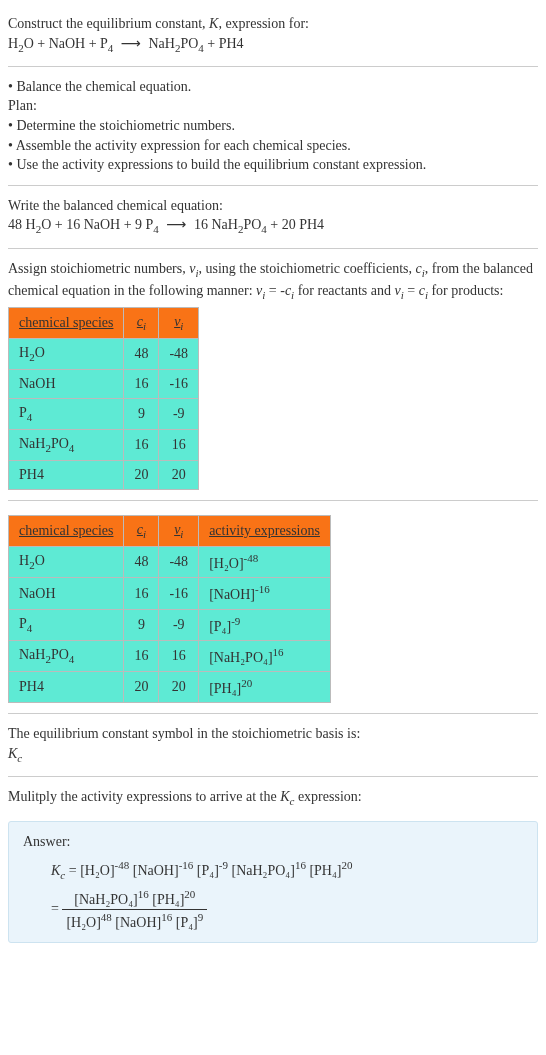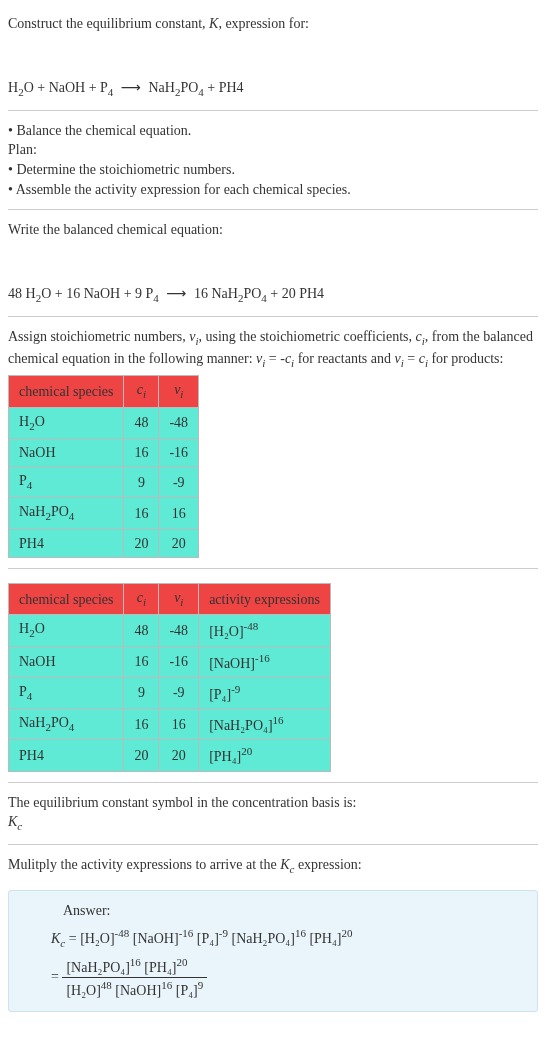--- a/index.html
+++ b/index.html
@@ -15,66 +15,65 @@
   .section {
     padding: 6px 0;
   }
   hr.sep {
     border: none;
     border-top: 1px solid #ccc;
     margin: 4px 0;
   }
   .reaction {
     font-family: Georgia, serif;
-    margin-top: 44px;
   }
   sub { font-size: 11px; }
   sup { font-size: 11px; }
   .arrow {
     display: inline-block;
     padding: 0 4px;
   }
   table.data {
     border-collapse: collapse;
     margin-top: 4px;
   }
   table.data th, table.data td {
     border: 1px solid #bbb;
     padding: 4px 10px;
     text-align: left;
     font-weight: normal;
     font-size: 14px;
     background: #5eead4;
   }
   table.data th {
-    background: #ef4444;
+    background: #f97316;
+    text-decoration: underline;
   }
   table.data td.num, table.data th.num {
     text-align: center;
   }
   .italic { font-style: italic; }
   .answer-box {
     background: #eaf4fb;
     border: 1px solid #cde3f0;
     border-radius: 3px;
     padding: 10px 14px;
     margin-top: 6px;
   }
   .answer-label {
     margin-bottom: 6px;
-    margin-left: 40px;
   }
   .kc-line {
     margin-left: 28px;
     white-space: nowrap;
   }
   .frac {
     display: inline-block;
     vertical-align: middle;
-    text-align: left;
+    text-align: center;
   }
   .frac .num {
     display: block;
     border-bottom: 1px solid #333;
     padding: 0 4px;
   }
   .frac .den {
     display: block;
     padding: 0 4px;
   }
@@ -95,20 +94,21 @@
     H<sub>2</sub>O + NaOH + P<sub>4</sub> <span class="arrow">⟶</span> NaH<sub>2</sub>PO<sub>4</sub> + PH4
   </div>
 </div>
 <hr class="sep">
 
 <div class="section">
   <div>• Balance the chemical equation.</div>
   <div>Plan:</div>
   <div>• Determine the stoichiometric numbers.</div>
   <div>• Assemble the activity expression for each chemical species.</div>
+  <div>• Use the activity expressions to build the equilibrium constant expression.</div>
 </div>
 <hr class="sep">
 
 <div class="section">
   <div>Write the balanced chemical equation:</div>
   <div class="reaction">
     48 H<sub>2</sub>O + 16 NaOH + 9 P<sub>4</sub> <span class="arrow">⟶</span> 16 NaH<sub>2</sub>PO<sub>4</sub> + 20 PH4
   </div>
 </div>
 <hr class="sep">
@@ -192,21 +192,21 @@
       <td class="num">20</td>
       <td class="num">20</td>
       <td><span>[PH₄]</span><sup>20</sup></td>
     </tr>
   </tbody>
     </table>
 </div>
 <hr class="sep">
 
 <div class="section">
-  <div>The equilibrium constant symbol in the concentration basis is:</div>
+  <div>The equilibrium constant symbol in the stoichiometric basis is:</div>
   <div><span class="italic">K<sub>c</sub></span></div>
 </div>
 <hr class="sep">
 
 <div class="section">
   <div>
     Mulitply the activity expressions to arrive at the <span class="italic">K<sub>c</sub></span> expression:
   </div>
 </div>
 

